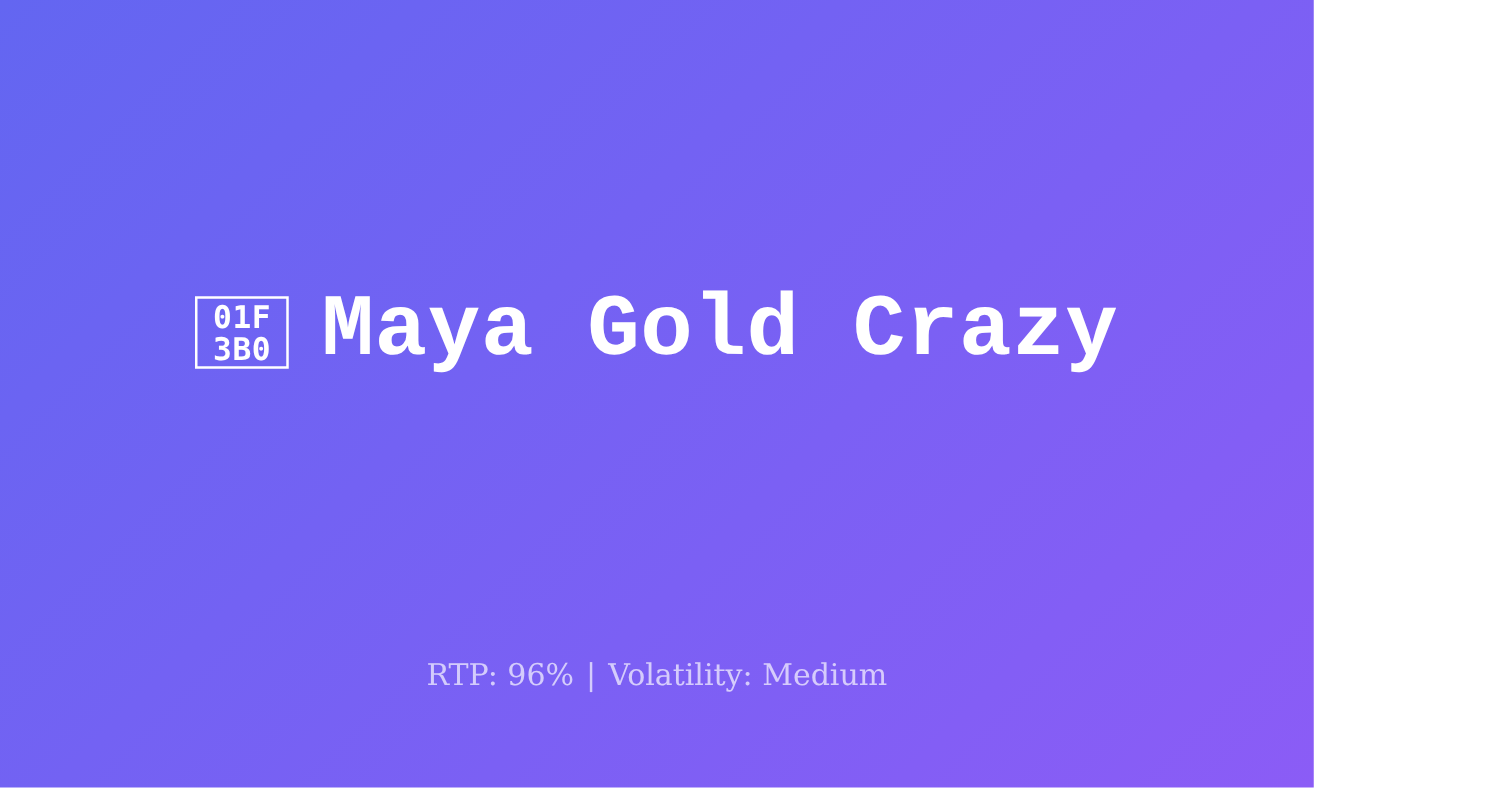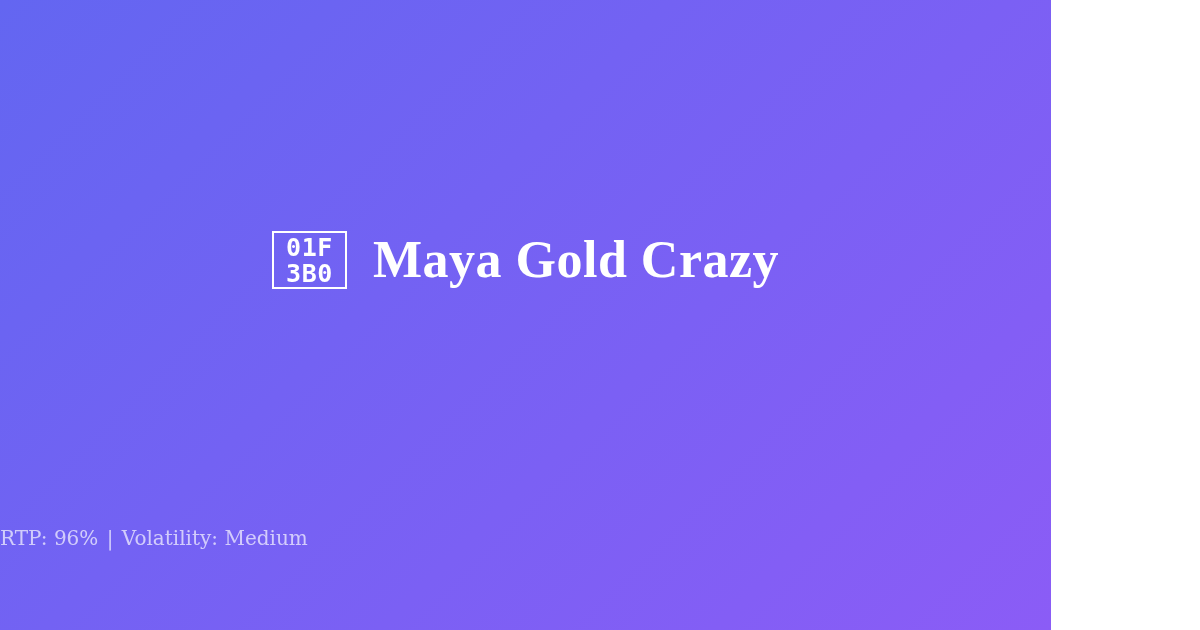--- a/index.html
+++ b/index.html
@@ -65,23 +65,23 @@
   }
 
   .tofu-glyph .hex-row {
     font-size: 25px;
     line-height: 26px;
     font-weight: 700;
     display: block;
   }
 
   .game-title {
-    font-family: Liberation Serif, serif;
+    font-family: Liberation Mono, monospace;
     font-weight: 700;
-    font-size: 52px;
+    font-size: 70px;
     line-height: 1;
     color: #ffffff;
     white-space: nowrap;
     margin: 0;
     letter-spacing: 0.5px;
   }
 
   .game-provider {
     margin-top: 40px;
     font-family: "DejaVu Serif", "Liberation Serif", serif;
@@ -92,23 +92,24 @@
     white-space: nowrap;
     text-align: center;
   }
 
   
   .game-meta {
     position: absolute;
     left: 0;
     right: 0;
     top: 528px;
+    text-align: center;
     font-family: "DejaVu Serif", "Liberation Serif", serif;
     font-weight: 400;
-    font-size: 20px;
+    font-size: 24px;
     line-height: 1;
     color: rgba(255, 255, 255, 0.68);
     white-space: nowrap;
   }
 
   .meta-sep {
     padding: 0 2px;
   }
 </style>
 </head>

